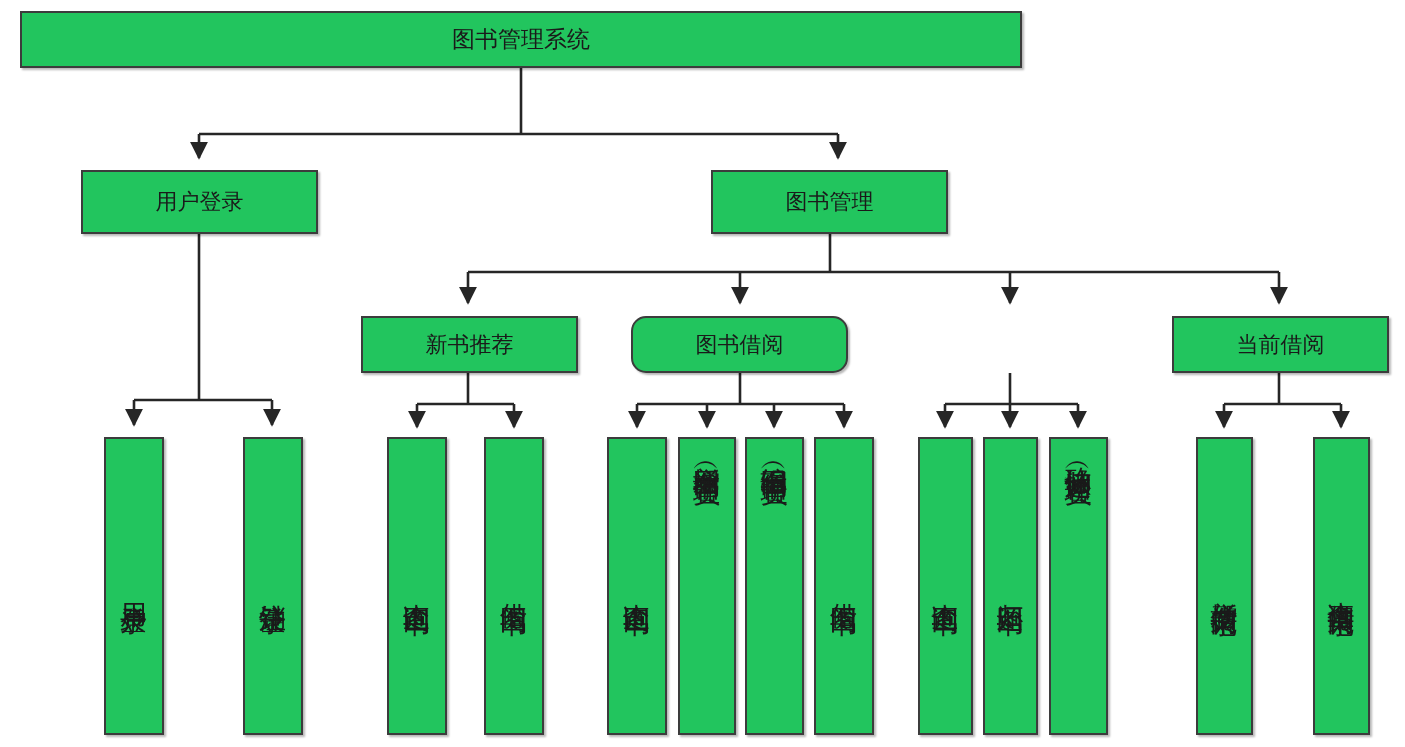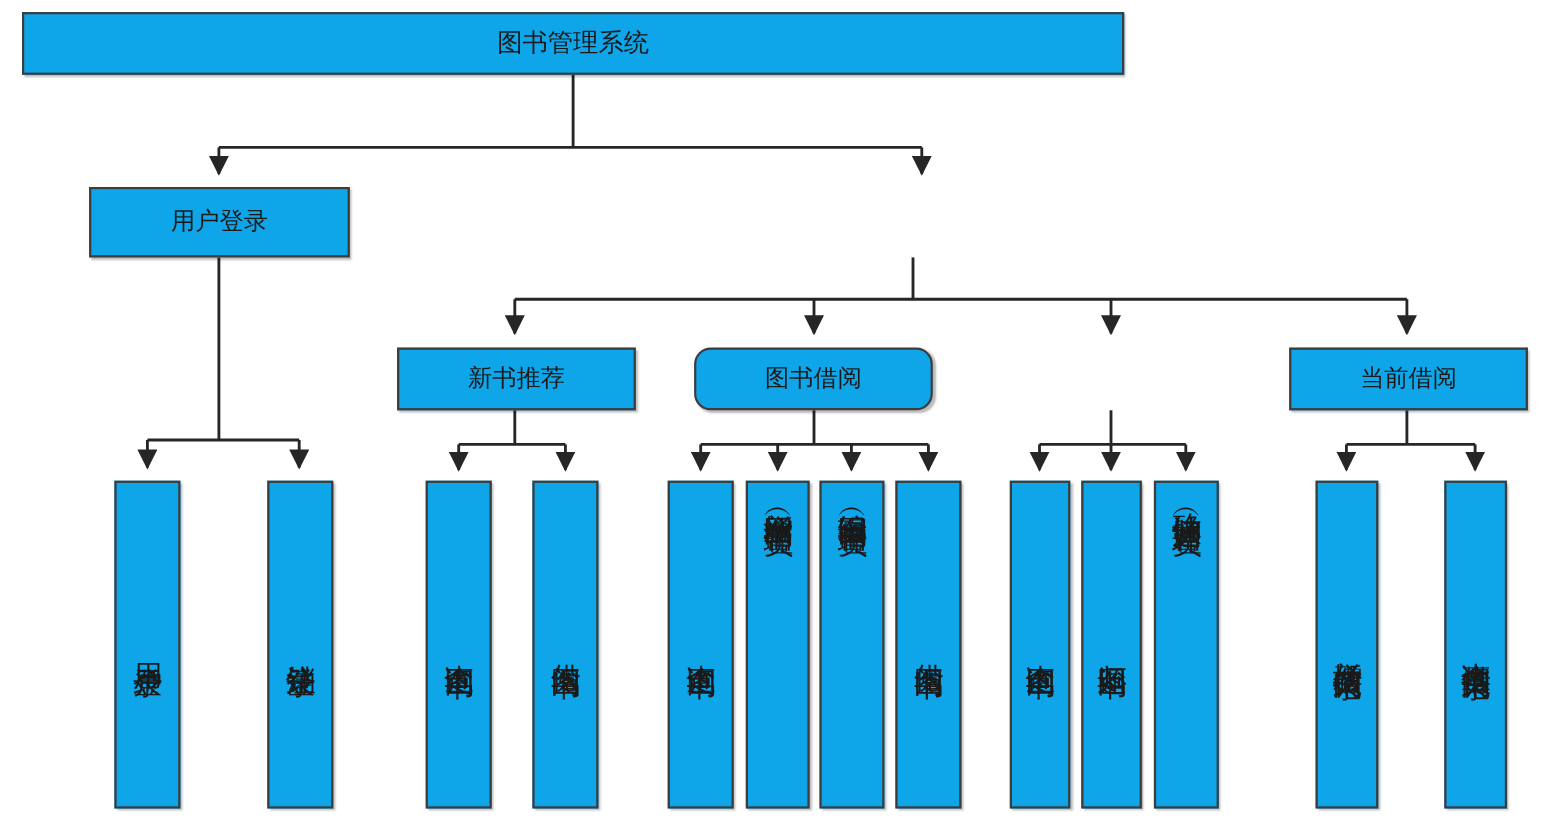--- a/index.html
+++ b/index.html
@@ -23,21 +23,21 @@
     position: absolute;
     left: 0;
     top: 0;
     width: 1405px;
     height: 747px;
   }
   
   .node {
     position: absolute;
     box-sizing: border-box;
-    background: #0ea5e9;
+    background: #22c55e;
     border: 2px solid #3c3c3c;
     box-shadow: 2px 2px 2px rgba(0,0,0,0.28);
     display: flex;
     align-items: center;
     justify-content: center;
     color: #1a1a1a;
   }
   .node .label {
     display: block;
     text-align: center;
@@ -134,20 +134,23 @@
     </g>
   </svg>
 
   <div class="node root" style="left:20px; top:11px; width:1002px; height:57px;">
     <span class="label">图书管理系统</span>
   </div>
 
   <div class="node lv2" style="left:81px; top:170px; width:237px; height:64px;">
     <span class="label">用户登录</span>
   </div>
+  <div class="node lv2" style="left:711px; top:170px; width:237px; height:64px;">
+    <span class="label">图书管理</span>
+  </div>
 
   <div class="node lv3" style="left:361px; top:316px; width:217px; height:57px;">
     <span class="label">新书推荐</span>
   </div>
   <div class="node lv3" style="left:631px; top:316px; width:217px; height:57px;border-radius:15px;">
     <span class="label">图书借阅</span>
   </div>
   <div class="node lv3" style="left:1172px; top:316px; width:217px; height:57px;">
     <span class="label">当前借阅</span>
   </div>

